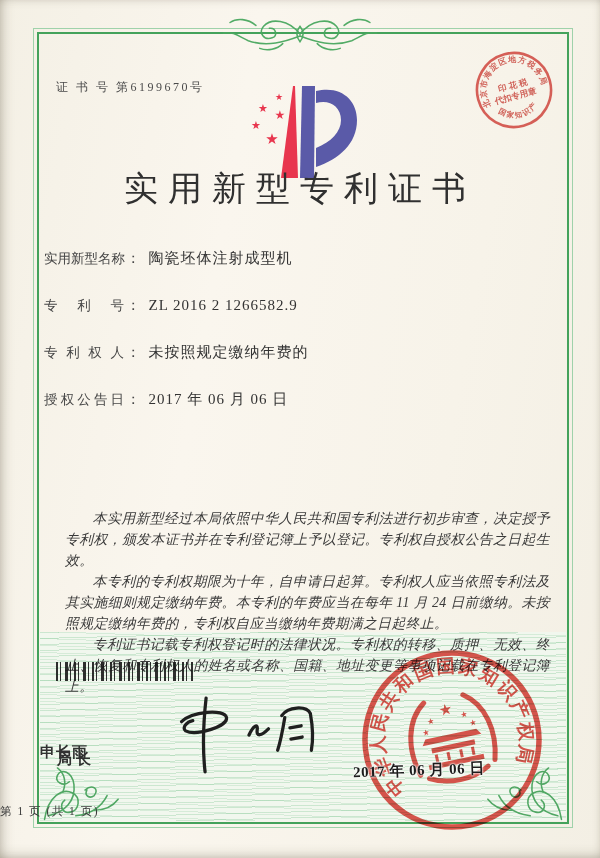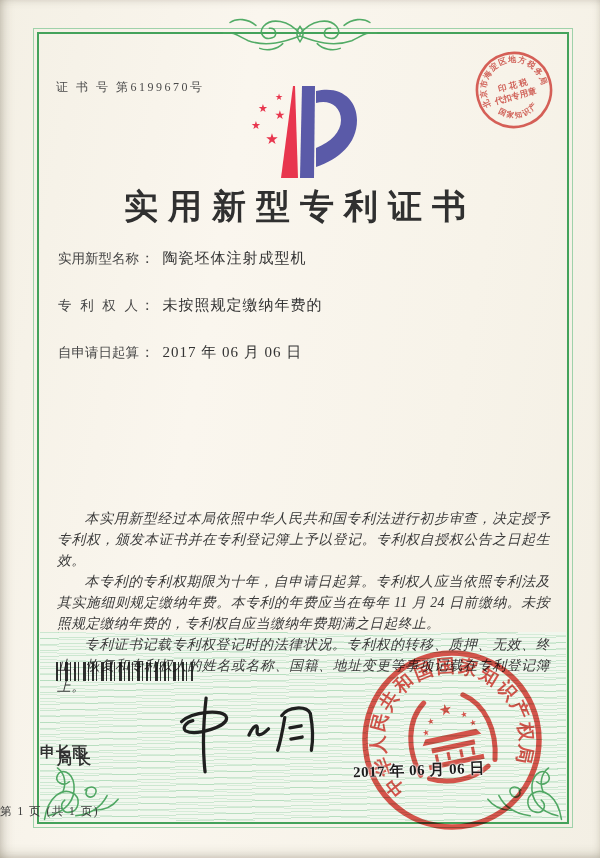--- a/index.html
+++ b/index.html
@@ -30,34 +30,34 @@
       repeating-linear-gradient(178.5deg, rgba(105,188,128,.28) 0 1px, rgba(0,0,0,0) 1px 6px),
       repeating-linear-gradient(2deg, rgba(105,188,128,.20) 0 1px, rgba(0,0,0,0) 1px 7px),
       #f1f7ee;
   }
   .cert-no{
     position:absolute;left:56px;top:79px;
     font-size:12px;letter-spacing:2.5px;color:#4a4a4a;
   }
   .logo{position:absolute;left:242px;top:84px;width:118px;height:102px;}
   .title{
-    position:absolute;left:0;right:0;top:166px;margin:18px;
-    text-align:center;font-size:34px;font-weight:700;color:#303030;
+    position:absolute;left:0;right:0;top:166px;margin:0;
+    text-align:center;font-size:34px;font-weight:400;color:#303030;
     letter-spacing:10px;font-family:"Liberation Serif",serif;
   }
-  .fields{position:absolute;left:58px;top:249px;right:50px;}
+  .fields{position:absolute;left:44px;top:249px;right:50px;}
   .f-row{height:47px;font-size:14.5px;color:#3e3e3e;white-space:nowrap;}
   .f-label{
     display:inline-block;width:80px;font-size:13.5px;
     text-align:justify;text-align-last:justify;vertical-align:baseline;color:#474747;
   }
   .f-colon{display:inline-block;margin:0 8px 0 2px;color:#474747;}
   .f-value{font-size:15px;letter-spacing:1px;color:#333;}
   .paras{
-    position:absolute;left:57px;right:50px;top:508px;
+    position:absolute;left:65px;right:50px;top:508px;
     font-size:13.8px;line-height:21px;color:#3a3a3a;
     font-style:italic;letter-spacing:.4px;text-align:justify;
   }
   .paras p{margin:0;text-indent:2em;}
   .barcode{
     position:absolute;left:56px;top:662px;width:137px;height:19px;opacity:.88;
     background:repeating-linear-gradient(90deg,
       #141414 0 2px, rgba(0,0,0,0) 2px 4px,
       #141414 4px 5px, rgba(0,0,0,0) 5px 9px,
       #141414 9px 12px, rgba(0,0,0,0) 12px 14px,
@@ -153,24 +153,27 @@
     <path fill="#5a5aa8" d="M74,7 C99,1 115,16 115,36 C115,60 97,75 74,83 L74,64 C89,58 99,48 99,36 C99,22 87,15 74,19 Z"></path>
   </svg>
 
   <h1 class="title">实用新型专利证书</h1>
 
   <div class="fields">
     <div class="f-row">
       <span class="f-label">实用新型名称</span><span class="f-colon">：</span><span class="f-value">陶瓷坯体注射成型机</span>
     </div>
     <div class="f-row">
+      <span class="f-label">专利号</span><span class="f-colon">：</span><span class="f-value">ZL 2016 2 1266582.9</span>
+    </div>
+    <div class="f-row">
       <span class="f-label">专利权人</span><span class="f-colon">：</span><span class="f-value">未按照规定缴纳年费的</span>
     </div>
     <div class="f-row">
-      <span class="f-label">自申请日起算</span><span class="f-colon">：</span><span class="f-value">2017 年 06 月 06 日</span>
+      <span class="f-label">授权公告日</span><span class="f-colon">：</span><span class="f-value">2017 年 06 月 06 日</span>
     </div>
   </div>
 
   <div class="paras">
     <p>本实用新型经过本局依照中华人民共和国专利法进行初步审查，决定授予专利权，颁发本证书并在专利登记簿上予以登记。专利权自授权公告之日起生效。</p>
     <p>本专利的专利权期限为十年，自申请日起算。专利权人应当依照专利法及其实施细则规定缴纳年费。本专利的年费应当在每年 11 月 24 日前缴纳。未按照规定缴纳年费的，专利权自应当缴纳年费期满之日起终止。</p>
     <p>专利证书记载专利权登记时的法律状况。专利权的转移、质押、无效、终止、恢复和专利权人的姓名或名称、国籍、地址变更等事项记载在专利登记簿上。</p>
   </div>
 
   <div class="barcode"></div>

